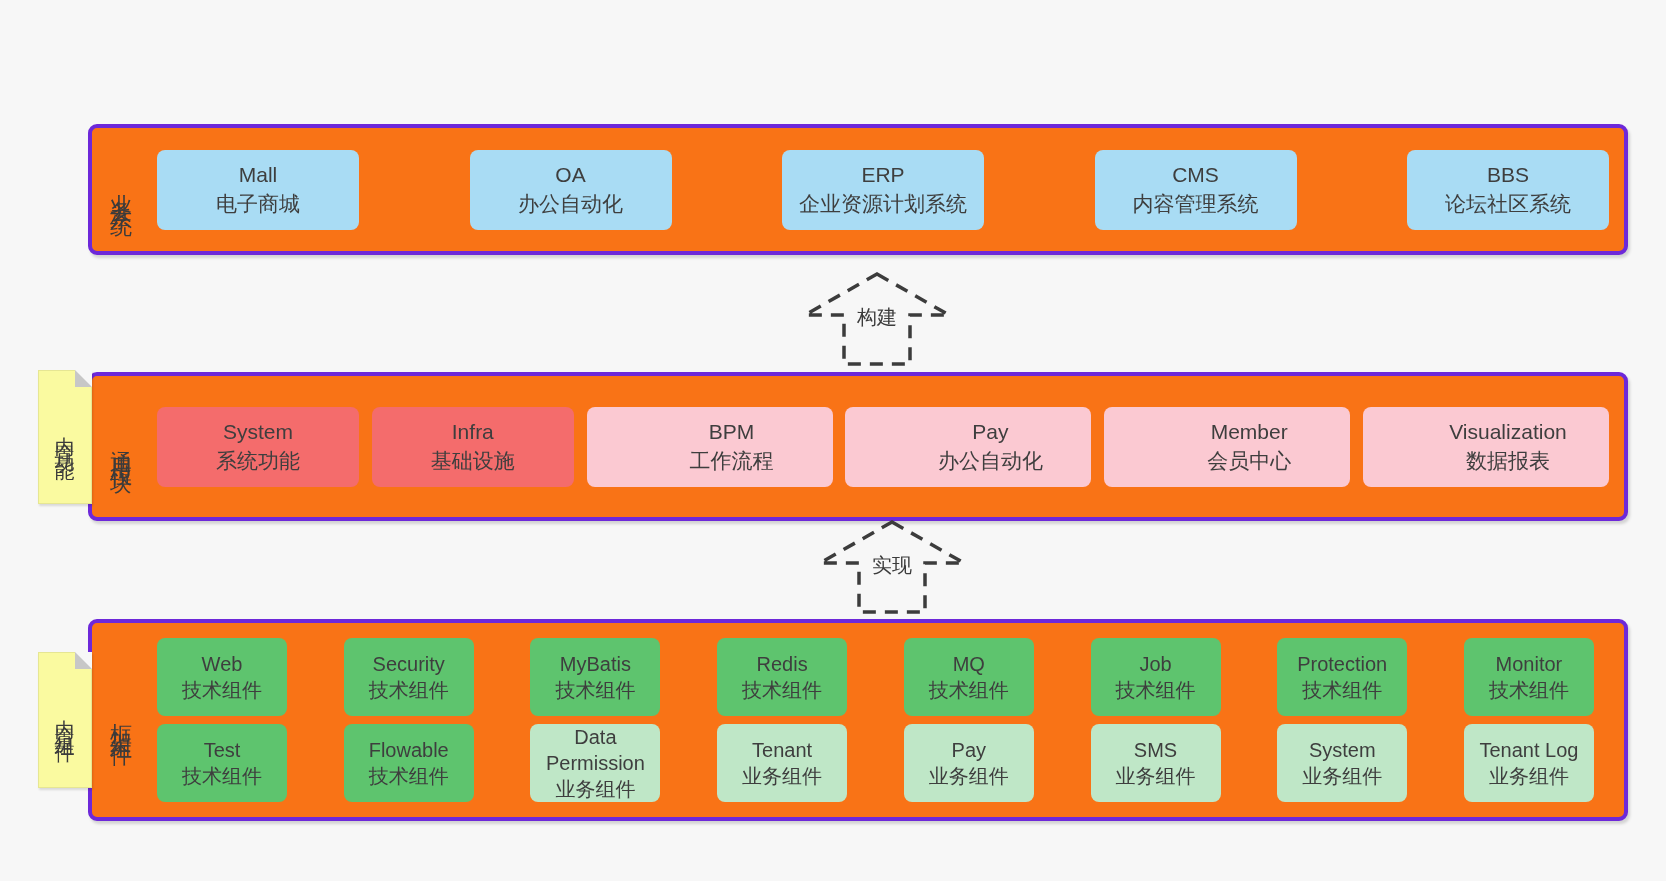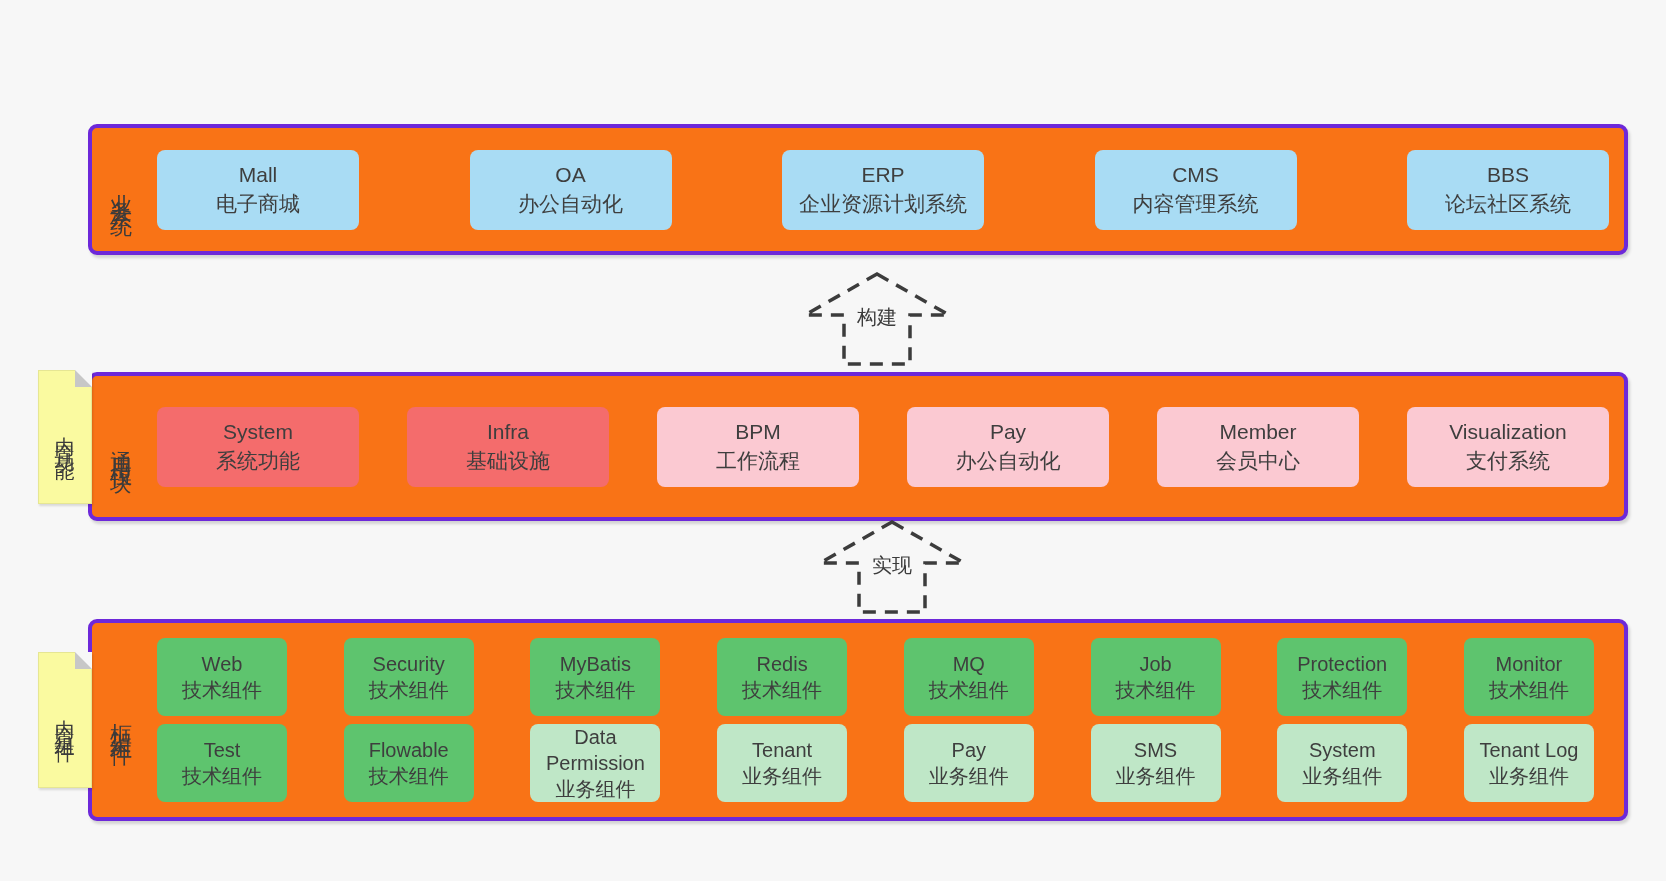--- a/index.html
+++ b/index.html
@@ -50,21 +50,21 @@
     border-radius:8px;
     display:flex;flex-direction:column;align-items:center;justify-content:center;
     text-align:center;color:#3e3e3e;
   }
   .box-row .box{width:202px;height:80px;font-size:21px;line-height:1.38;}
   .row-8 .box{width:130px;height:78px;font-size:20px;line-height:1.3;}
   .row-8 .box .en{max-width:120px;}
 
   .blue{background:#a9dcf4;}
   .red{background:#f46c6c;}
-  .pink{background:#fbc9d2;}
+  .pink{background:#fbc9d2;padding-left:44px;}
   .green{background:#5ec46e;}
   .lightgreen{background:#bfe7c7;}
 
   
   .tag{
     position:absolute;left:38px;width:54px;
     background:#fafaa0;
     border:1px solid rgba(0,0,0,.08);
     box-shadow:1px 2px 2px rgba(0,0,0,.12);
     display:flex;align-items:center;justify-content:center;
@@ -153,21 +153,21 @@
       <div class="box pink">
         <span class="en">Pay</span>
         <span class="zh">办公自动化</span>
       </div>
       <div class="box pink">
         <span class="en">Member</span>
         <span class="zh">会员中心</span>
       </div>
       <div class="box pink">
         <span class="en">Visualization</span>
-        <span class="zh">支付系统</span>
+        <span class="zh">数据报表</span>
       </div>
     </div>
   </section>
 
   <div class="arrow arrow-implement">
     <svg width="150" height="96" viewBox="0 0 150 96">
       <path d="M75 3 L147 44 L108 44 L108 93 L42 93 L42 44 L3 44 Z" fill="none" stroke="#3c3c3c" stroke-width="3.5" stroke-dasharray="13 9"></path>
     </svg>
     <span class="arrow-label">实现</span>
   </div>

